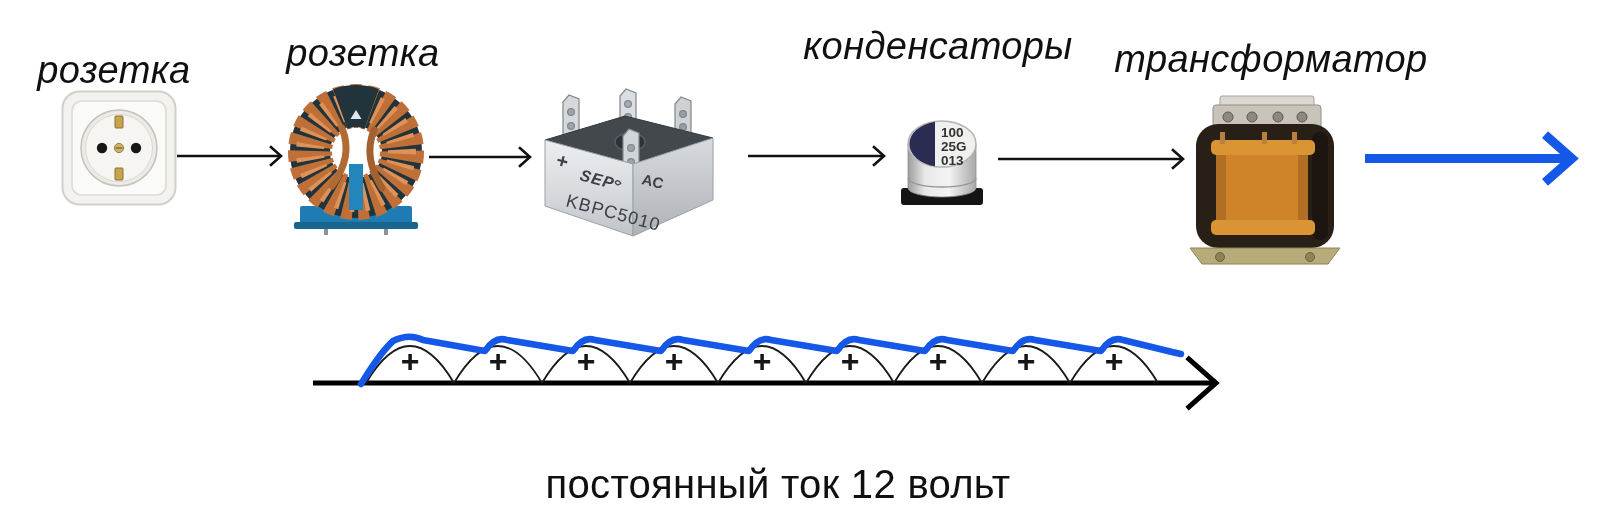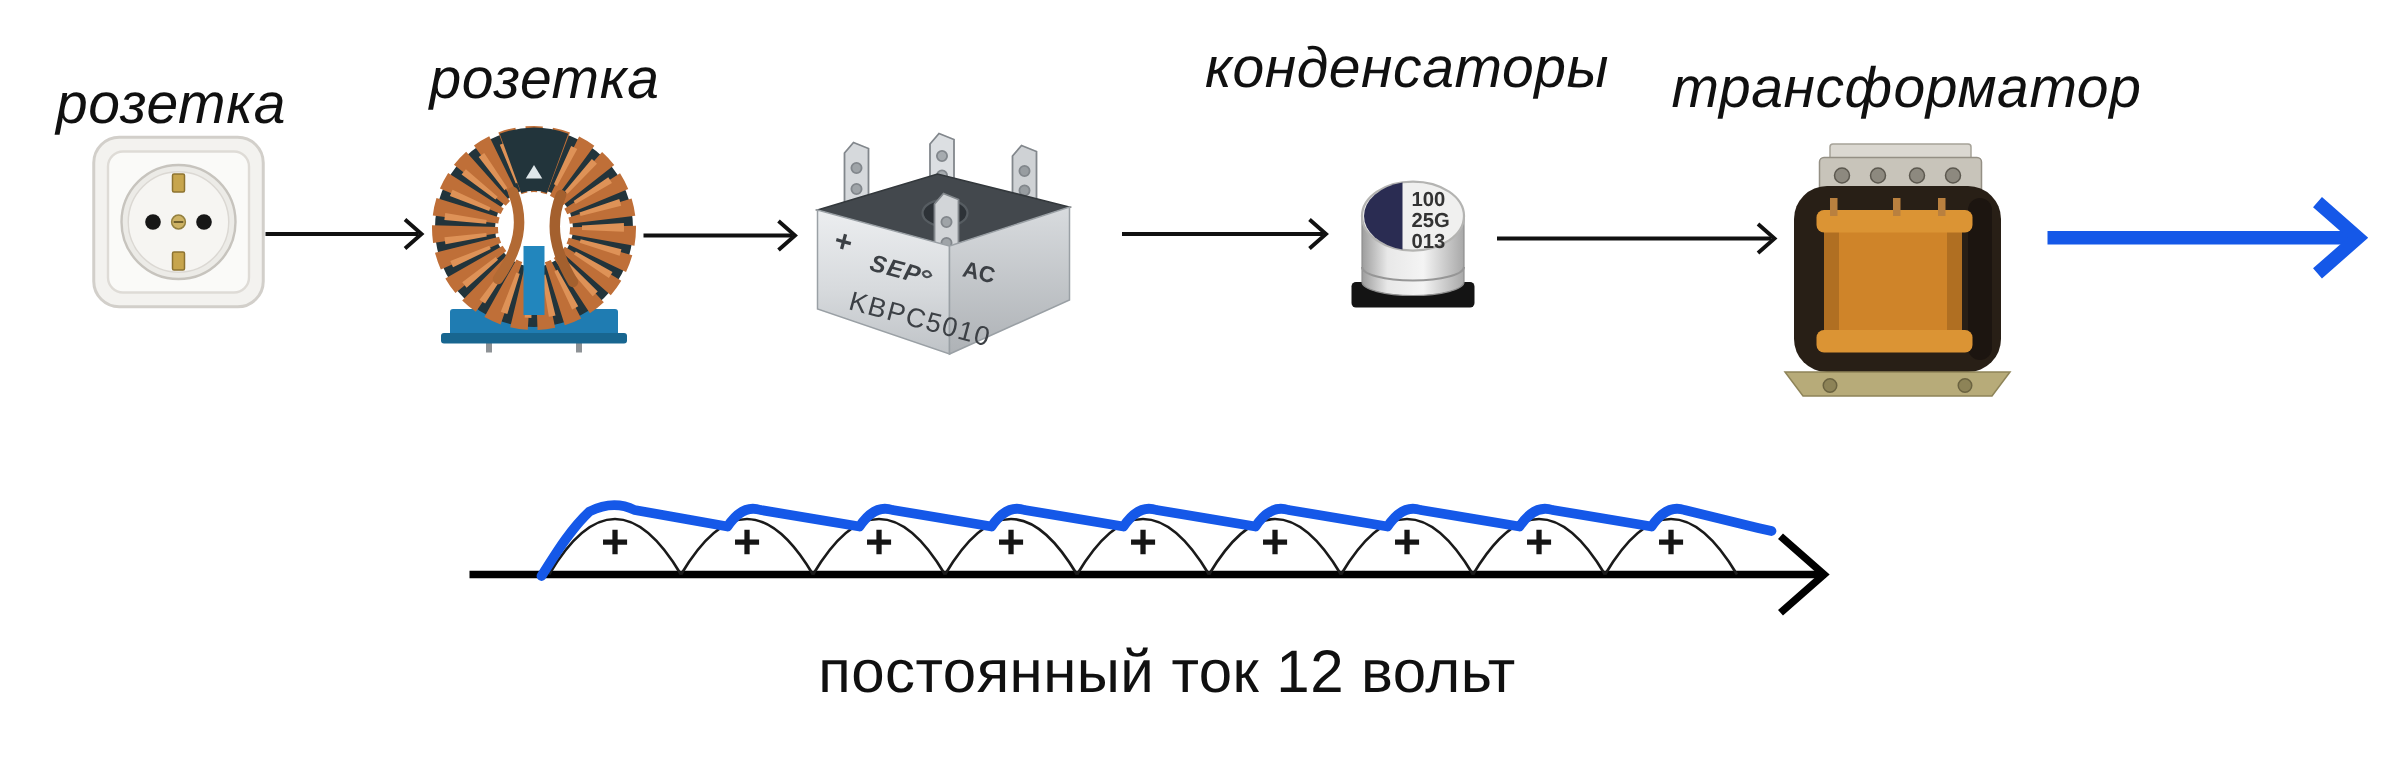--- a/index.html
+++ b/index.html
@@ -6,21 +6,21 @@
   .canvas{
     position:relative;width:1600px;height:517px;background:#ffffff;overflow:hidden;
     font-family:"Liberation Sans",sans-serif;color:#101010;
   }
   .comp-label{
     position:absolute;transform:translateX(-50%);
     font-size:38px;line-height:1.1;color:#101010;white-space:nowrap;letter-spacing:.4px;font-style:italic;
   }
   .caption{
     position:absolute;transform:translateX(-50%);
-    font-size:40px;color:#101010;white-space:nowrap;letter-spacing:.3px;
+    font-size:40px;color:#101010;white-space:nowrap;letter-spacing:.3px;margin-top:36px;
   }
   svg.comp{position:absolute;display:block;}
   svg.overlay{position:absolute;left:0;top:0;width:1600px;height:517px;pointer-events:none;}
 </style>
 </head>
 <body>
 
 <div class="canvas">
 
   <div class="comp-label" style="left:114px;top:50px">розетка</div>

